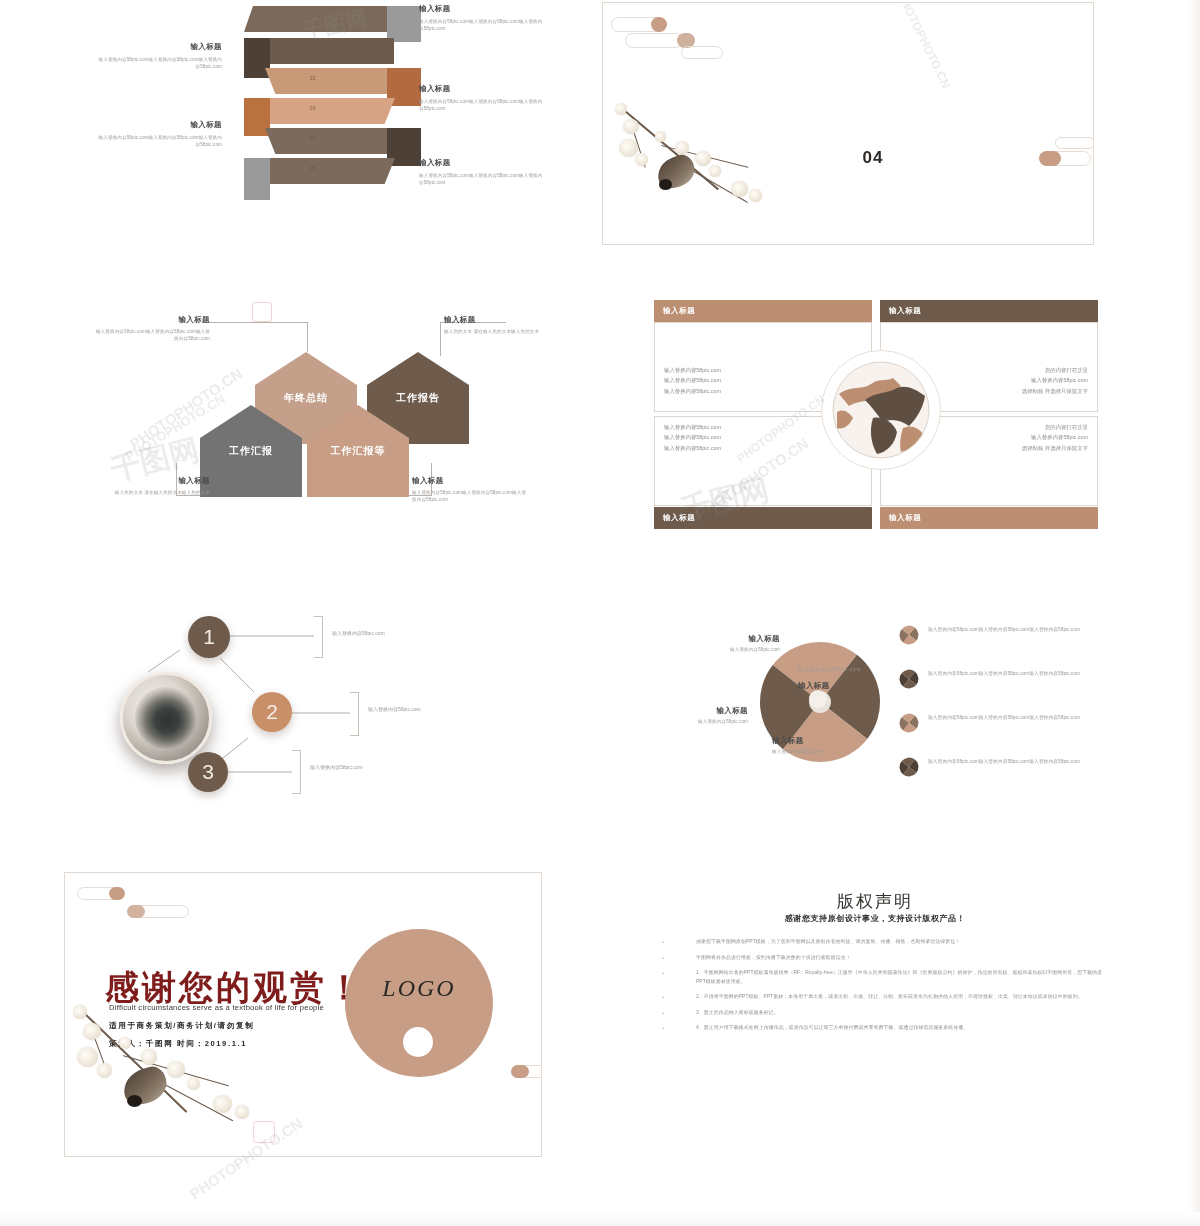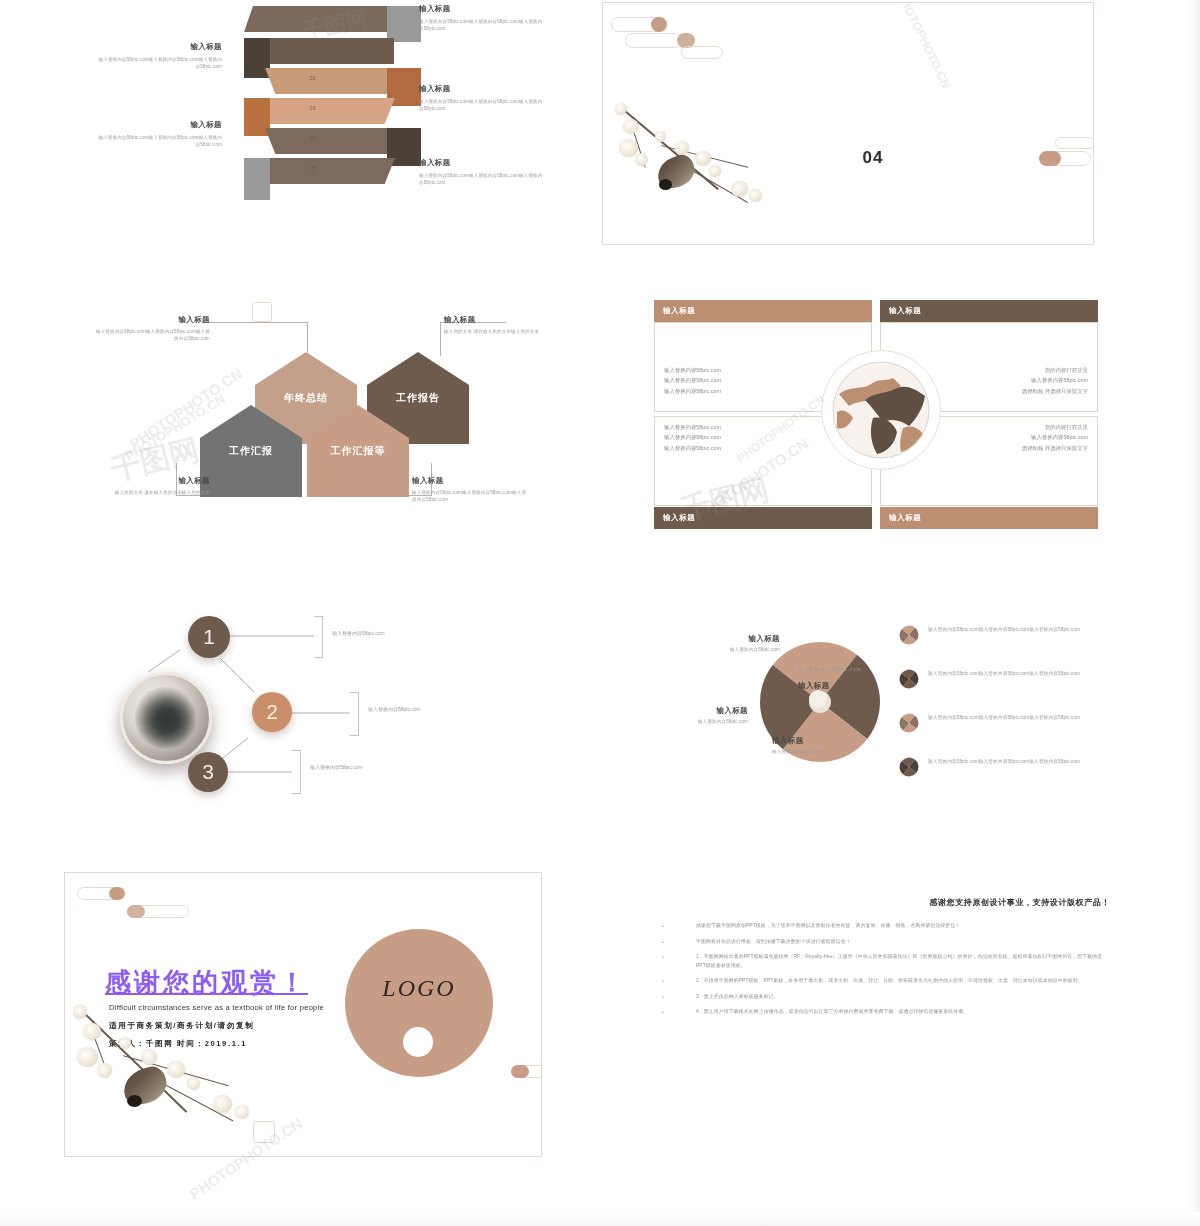--- a/index.html
+++ b/index.html
@@ -121,23 +121,22 @@
 
   
   #s6 { left: 632px; top: 612px; width: 470px; height: 210px; }
   .pw-lab { position: absolute; }
   .mini-pin { position: absolute; width: 22px; height: 22px; }
   .pw-row-txt { position: absolute; font-size: 4.8px; color: #9a9a9a; line-height: 1.75; width: 205px; }
 
   
   #s7 { left: 64px; top: 872px; width: 478px; height: 285px; }
   .thx-cn {
-    position: absolute; font-size: 26px; font-weight: bold; color: #8b5cf6;
+    position: absolute; font-size: 34px; font-weight: bold; color: #7f1d1d;
     letter-spacing: 3px;
-    text-decoration: underline;
   }
   .thx-en { position: absolute; font-size: 7.6px; color: #3a3734; letter-spacing: .25px; }
   .thx-sub { position: absolute; font-size: 7.6px; font-weight: bold; color: #2a2724; letter-spacing: 1.6px; }
   .thx-meta { position: absolute; font-size: 7.6px; font-weight: bold; color: #2a2724; letter-spacing: 1.6px; }
   .logo-circle {
     position: absolute; border-radius: 50%; background: #c79e85;
     display: flex; align-items: flex-start; justify-content: center;
   }
   .logo-word {
     margin-top: 46px; font-family: "Liberation Serif", serif;
@@ -147,22 +146,22 @@
     position: absolute; width: 30px; height: 30px; border-radius: 50%;
     background: #ffffff; left: 58px; bottom: 20px;
   }
 
   
   #s8 { left: 640px; top: 890px; width: 470px; height: 240px; }
   .cr-title {
     text-align: center; font-size: 17px; color: #33302d; letter-spacing: 2px;
   }
   .cr-sub {
-    text-align: right; font-size: 8px; font-weight: bold; color: #33302d;
-    letter-spacing: .6px; margin-top: 7px;
+    text-align: center; font-size: 8px; font-weight: bold; color: #33302d;
+    letter-spacing: .6px; 
   }
   .cr-list { margin-top: 14px; padding-left: 22px; }
   .cr-item {
     position: relative; font-size: 4.9px; color: #8f8f8f; line-height: 1.75;
     margin-bottom: 7px; padding-left: 34px; letter-spacing: .1px;
   }
   .cr-item::before {
     content: "•"; position: absolute; left: 0px; top: -1px; color: #b5b5b5; font-size: 6px;
   }
 
@@ -538,20 +537,21 @@
       <div class="blossom" style="left:142px; top:102px; width:19px; height:18px;"></div>
       <div class="blossom" style="left:164px; top:112px; width:14px; height:14px;"></div>
       <div class="bird" style="left:52px; top:76px; width:44px; height:34px; transform:rotate(-16deg);"></div>
       <div class="bird-head" style="left:56px; top:102px; width:15px; height:12px;"></div>
     </div>
 
     <div class="wm-stamp" style="left:188px; top:248px; width:22px; height:22px;"></div>
   </div>
 
   <div class="slide" id="s8">
+    <div class="cr-title">版权声明</div>
     <div class="cr-sub">感谢您支持原创设计事业，支持设计版权产品！</div>
     <div class="cr-list">
       <div class="cr-item">感谢您下载千图网原创PPT模板，为了您和千图网以及原创作者的利益，请勿复制、传播、销售，否则将承担法律责任！</div>
       <div class="cr-item">千图网将对作品进行维权，按照传播下载次数的十倍进行索取赔偿金！</div>
       <div class="cr-item">1、千图网网站出售的PPT模板属免版税类（RF：Royalty-free）正版受《中华人民共和国著作法》和《世界版权公约》的保护，作品的所有权、版权和著作权归千图网所有，您下载的是PPT模板素材使用权。</div>
       <div class="cr-item">2、不得将千图网的PPT模板、PPT素材，本身用于再出售，或者出租、出借、转让、分销、发布或者作为礼物供他人使用，不得转授权、出卖、转让本协议或本协议中的权利。</div>
       <div class="cr-item">3、禁止把作品纳入商标或服务标记。</div>
       <div class="cr-item">4、禁止用户用下载格式在网上传播作品，或者作品可以让第三方单独付费或共享免费下载、或通过转移电话服务系统传播。</div>
     </div>
   </div>

